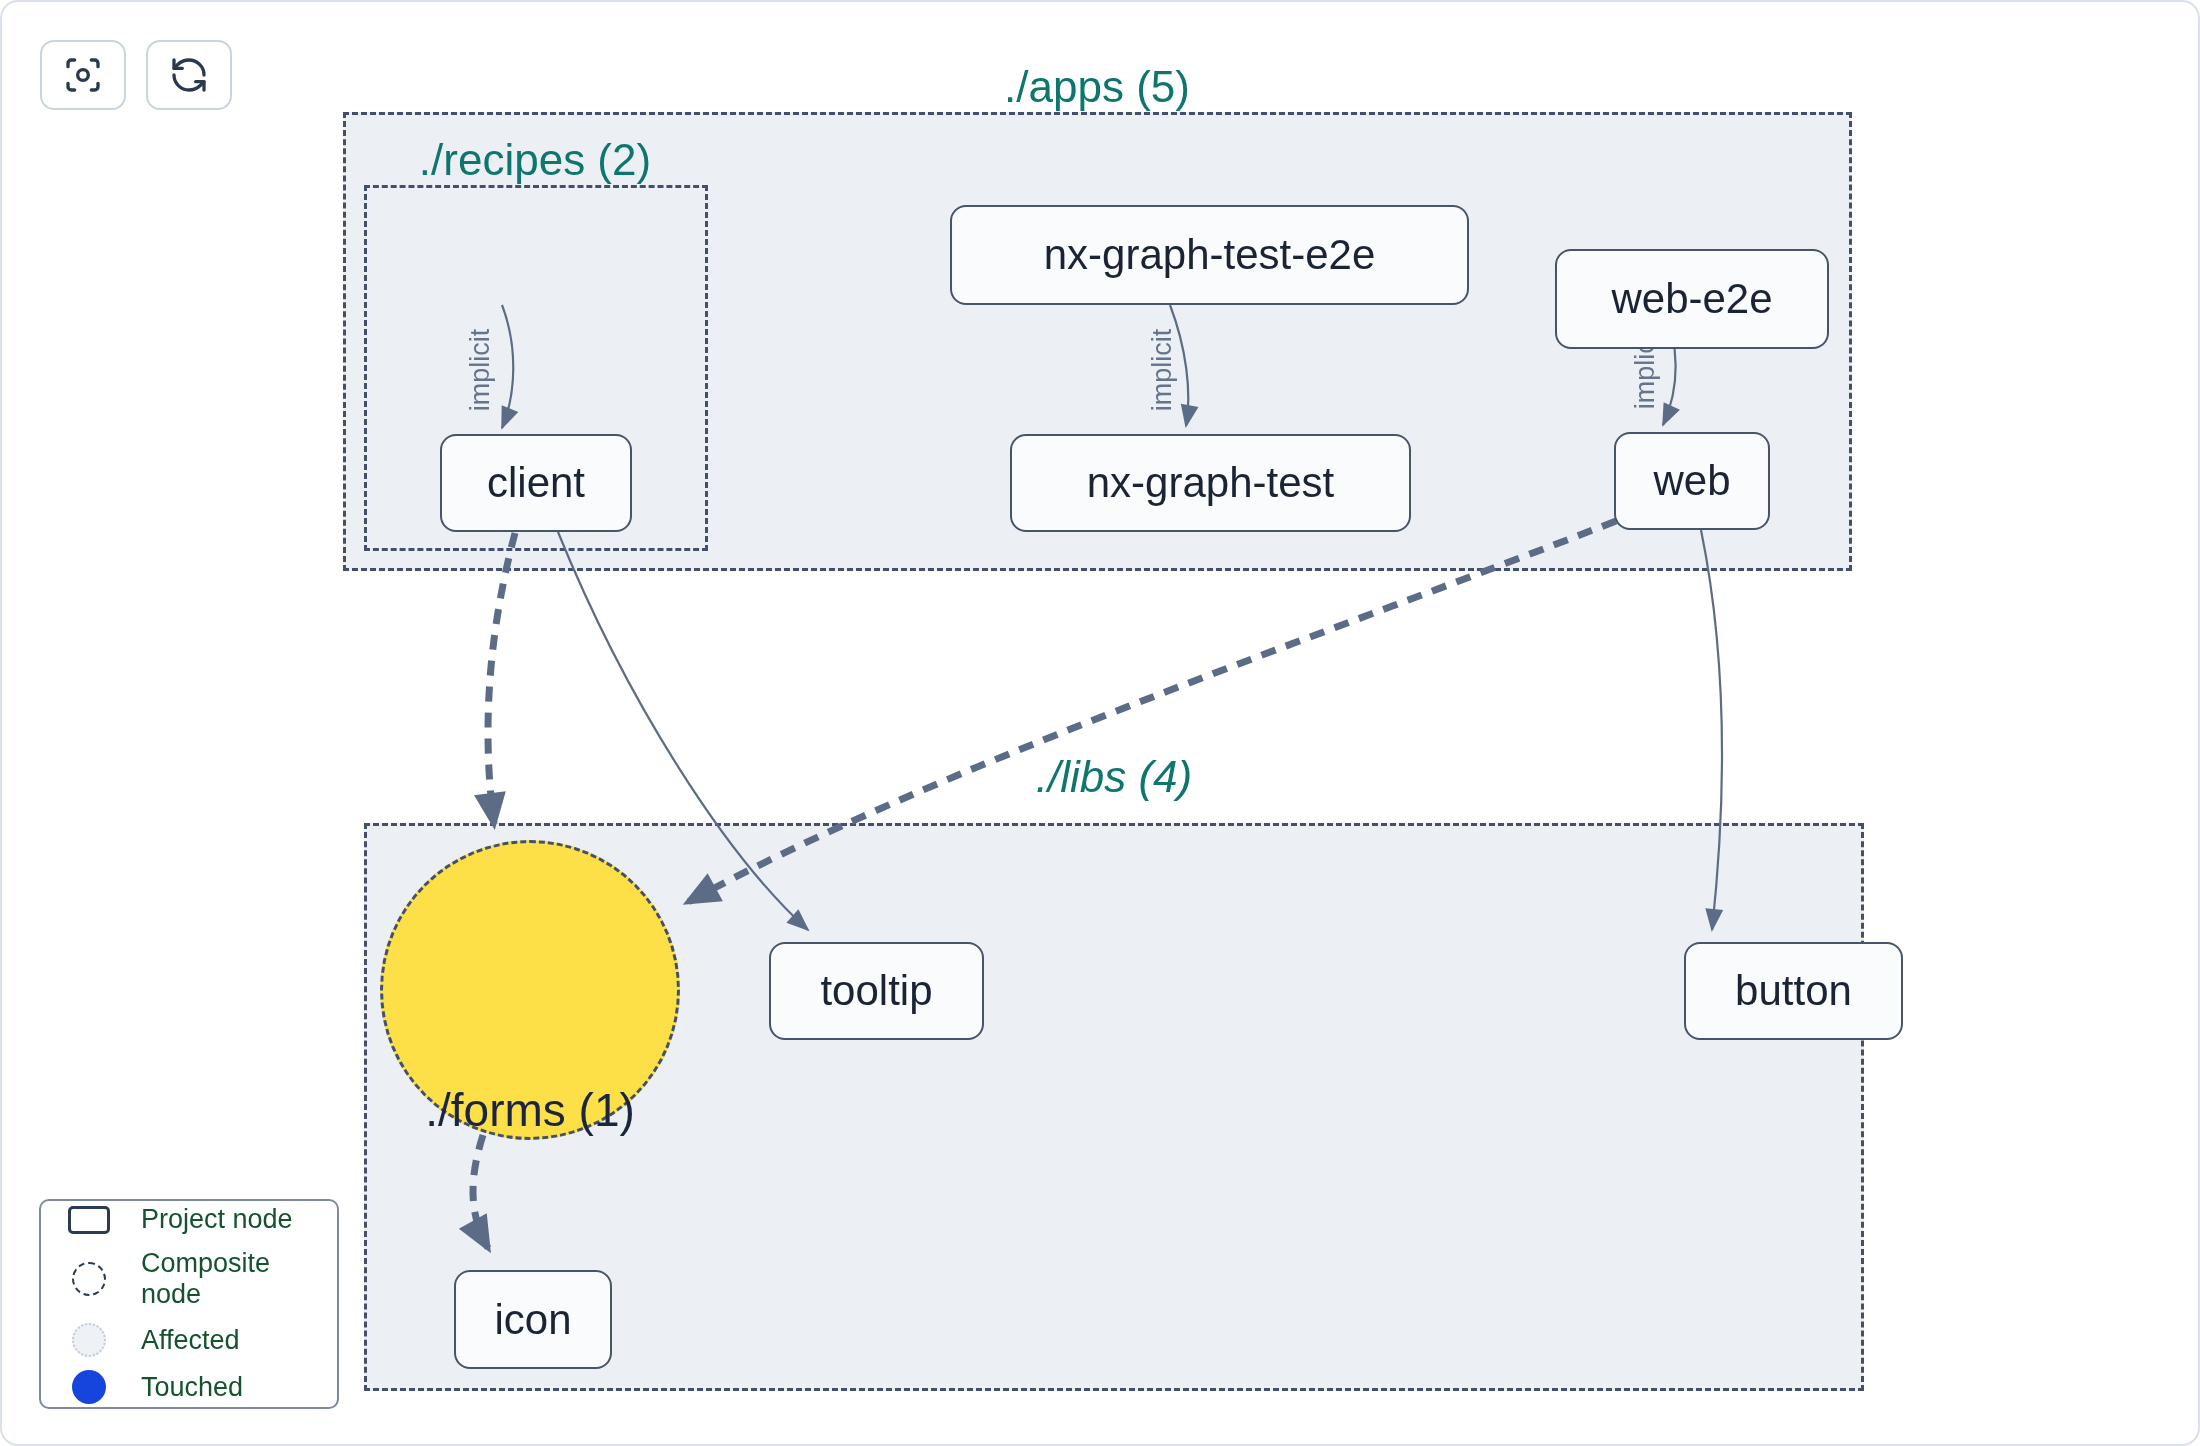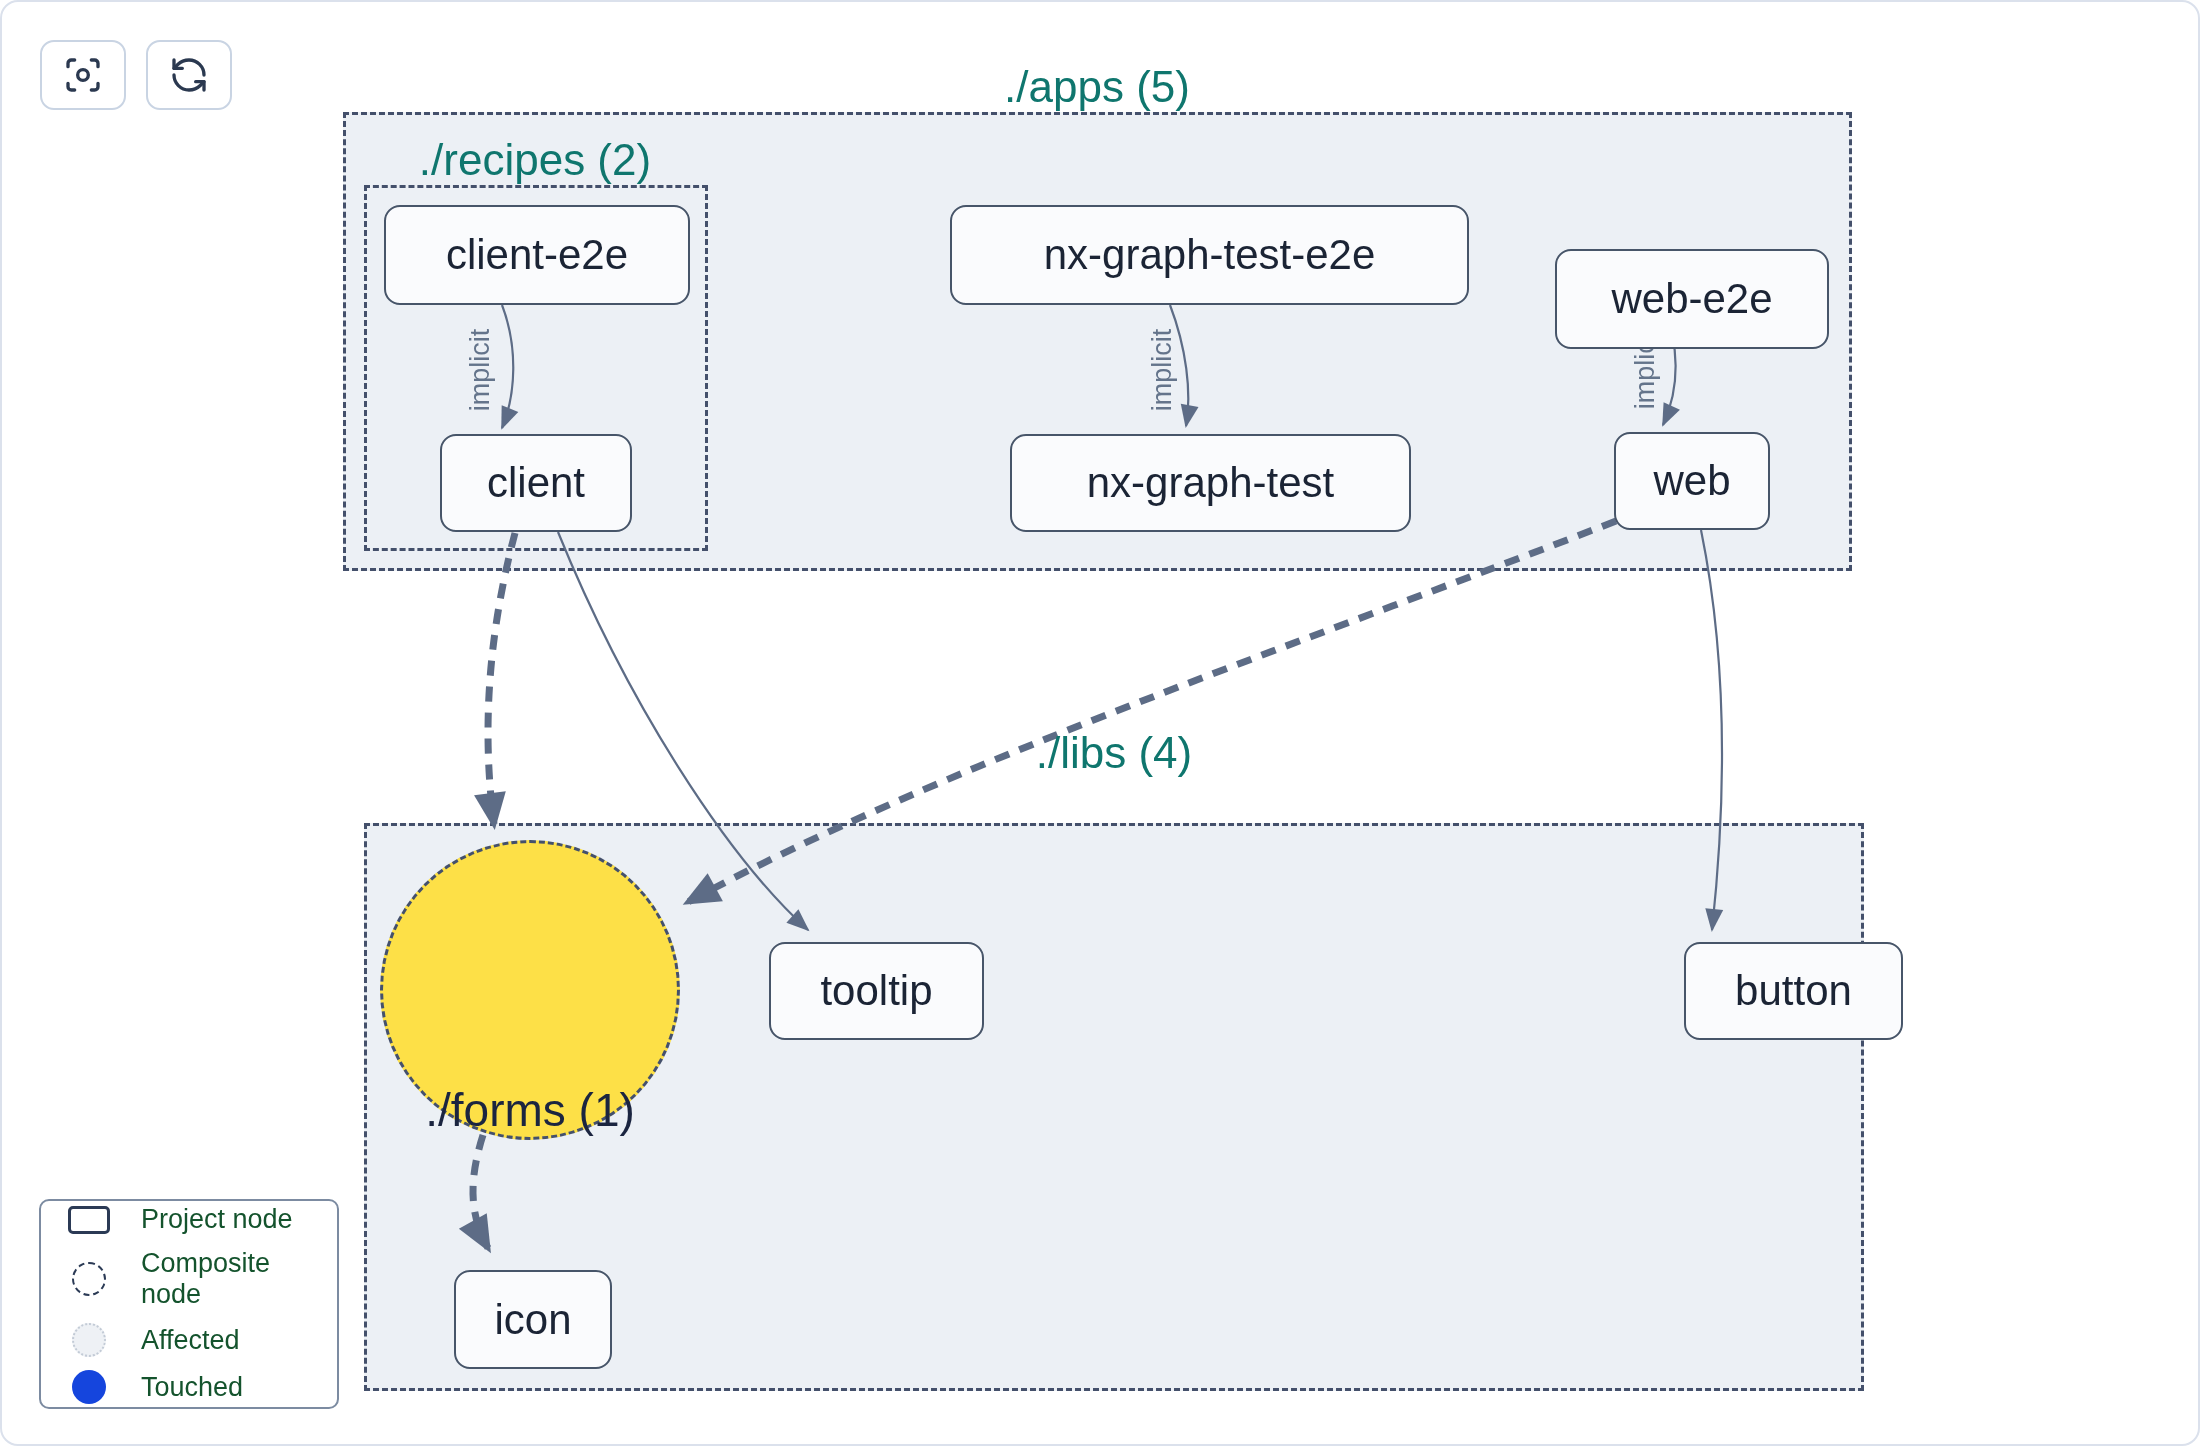--- a/index.html
+++ b/index.html
@@ -21,21 +21,21 @@
   }
   .group-apps{left:341px;top:110px;width:1509px;height:459px;}
   .group-recipes{left:362px;top:183px;width:344px;height:366px;background:#ecf0f5;z-index:2;}
   .group-libs{left:362px;top:821px;width:1500px;height:568px;}
   .glabel{
     position:absolute;transform:translateX(-50%);font-size:44px;color:#0f766e;z-index:5;
     white-space:nowrap;
   }
   .glabel-apps{left:1095px;top:60px;}
   .glabel-recipes{left:533px;top:133px;z-index:6;}
-  .glabel-libs{left:1112px;top:726px;}
+  .glabel-libs{left:1112px;top:750px;font-style:italic;}
   
   .composite{
     position:absolute;left:378px;top:838px;width:300px;height:300px;border-radius:50%;
     background:#fde047;border:3px dashed #44506b;box-sizing:border-box;z-index:3;
     display:flex;align-items:flex-end;justify-content:center;
     font-size:46px;color:#1b2540;cursor:pointer;
   }
   
   .edges{position:absolute;left:0;top:0;z-index:4;}
   .edge-thin{stroke:#5d6c86;stroke-width:2.2;fill:none;}
@@ -130,23 +130,20 @@
     <path class="edge-thin" d="M1699,528 C1727,665 1723,808 1710,928" marker-end="url(#mThin)"></path>
     <path class="edge-thick" d="M513,531 C490,618 478,716 492,822" marker-end="url(#mThick)"></path>
     <path class="edge-thick" d="M1614,519 C1290,645 935,765 686,900" marker-end="url(#mThick)"></path>
     <path class="edge-thick" d="M481,1133 C466,1180 468,1214 486,1246" marker-end="url(#mThick)"></path>
   </svg>
 
   <div class="edge-label el-1">implicit</div>
   <div class="edge-label el-2">implicit</div>
   <div class="edge-label el-3">implicit</div>
 
-  <div class="node n-client-e2e">
-    <span>client-e2e</span>
-  </div>
   <div class="node n-nx-graph-test-e2e">
     <span>nx-graph-test-e2e</span>
   </div>
   <div class="node n-web-e2e">
     <span>web-e2e</span>
   </div>
   <div class="node n-client">
     <span>client</span>
   </div>
   <div class="node n-nx-graph-test">

